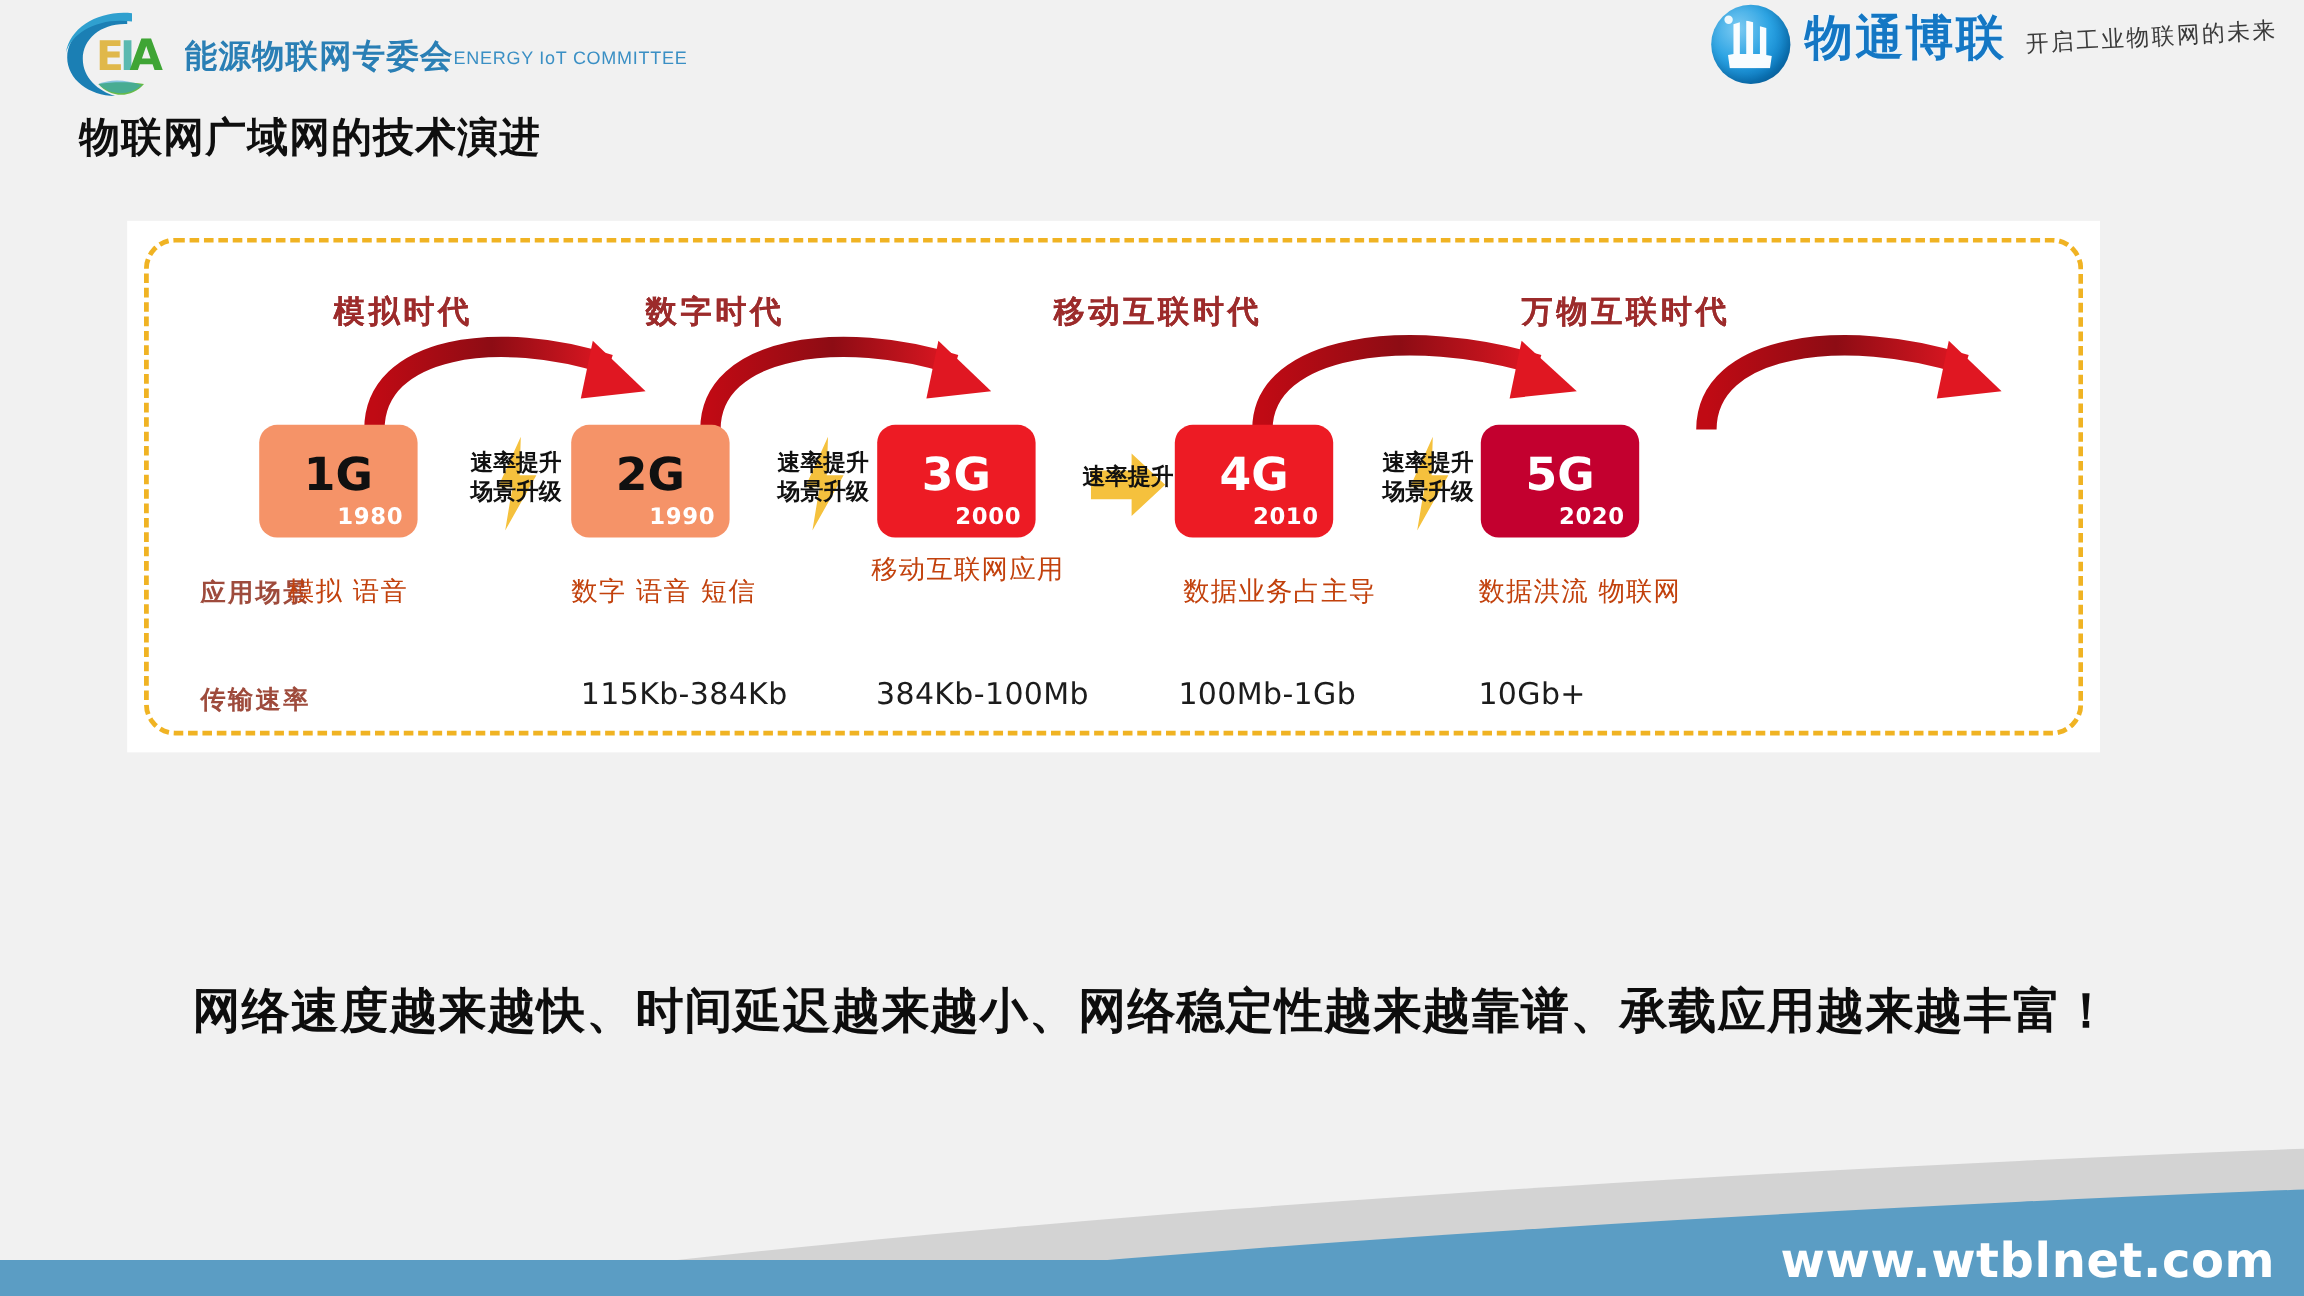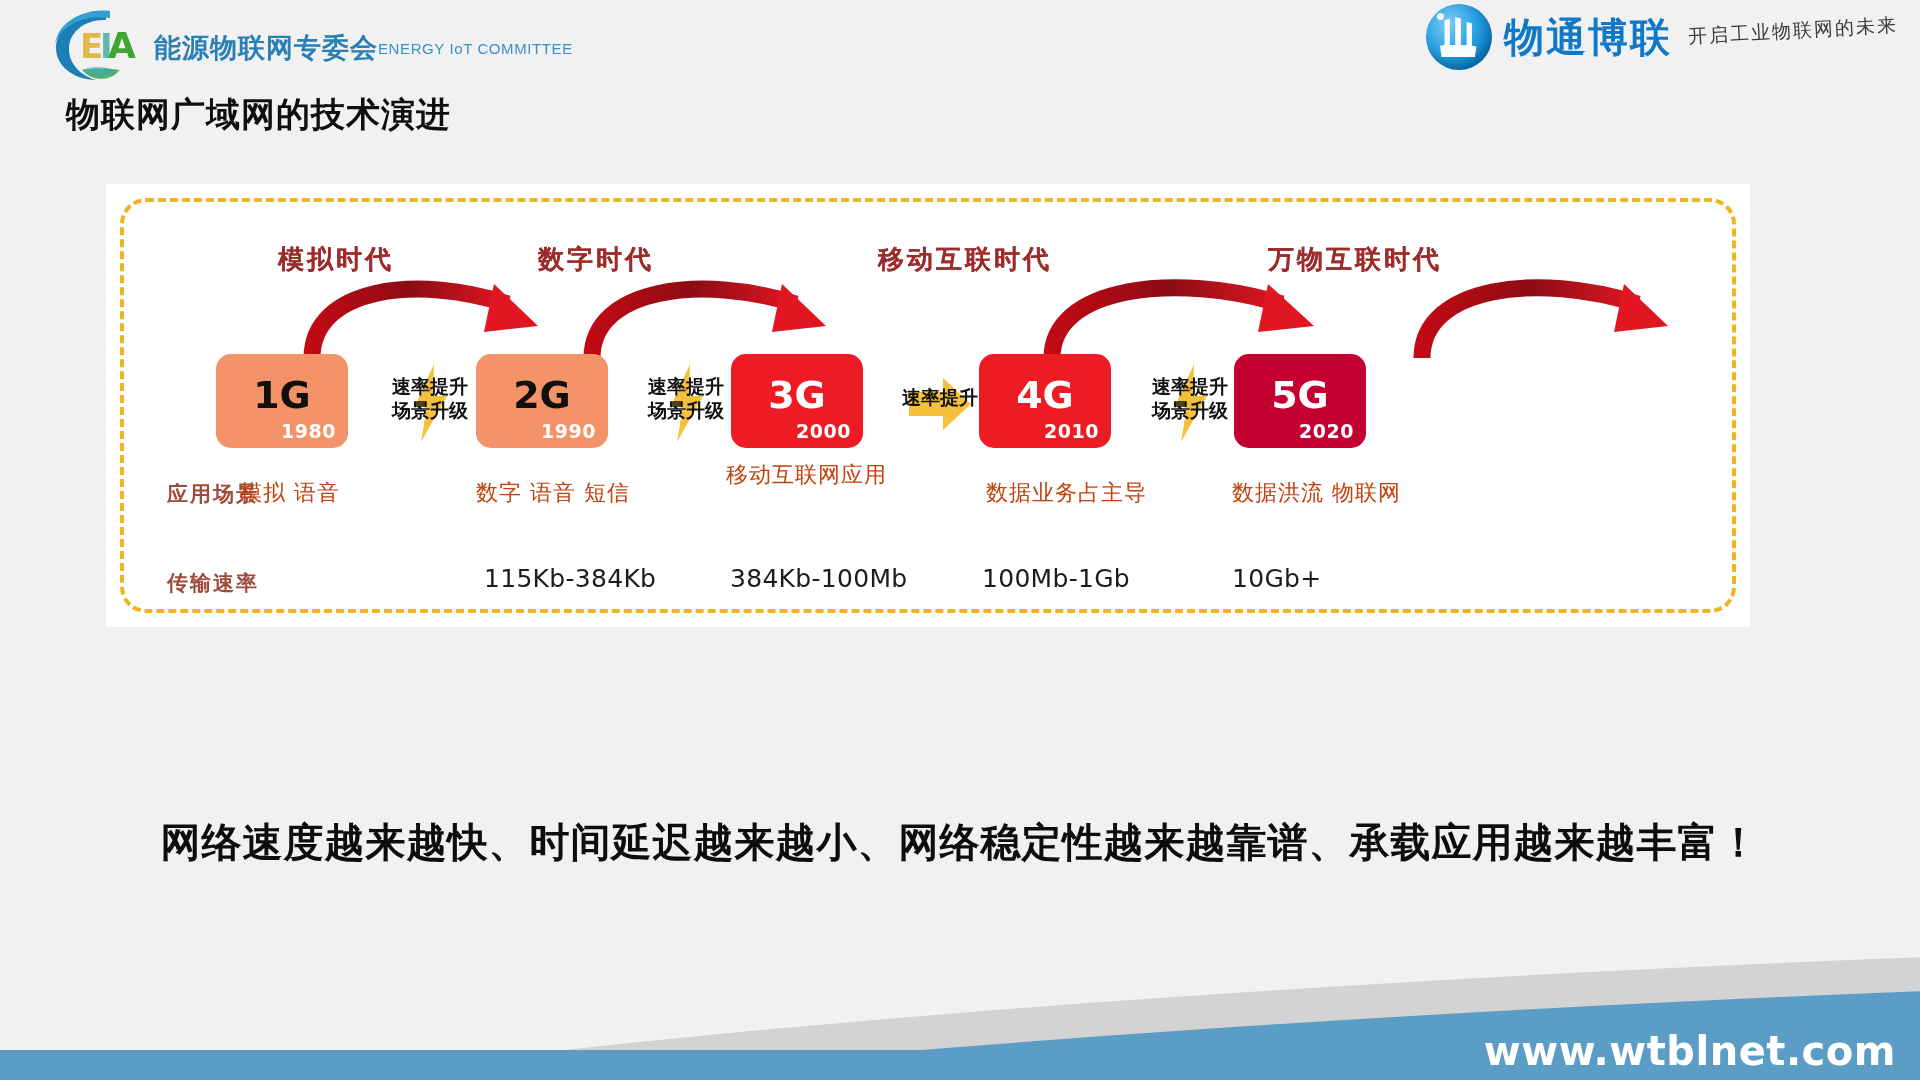--- a/index.html
+++ b/index.html
@@ -11,21 +11,21 @@
   }
   .slide{position:absolute;inset:0;background:#f1f1f1;}
 
   
   .hdr-left{position:absolute;left:48px;top:8px;display:flex;align-items:center;gap:14px;}
   .ceia-mark{position:relative;width:92px;height:78px;flex:none;}
   .ceia-text{display:flex;line-height:1;}
   .ceia-cn{font-family:"DejaVu Sans","Liberation Sans",sans-serif;font-size:27px;font-weight:bold;color:#2a7fb5;letter-spacing:1px;}
   .ceia-en{font-size:15px;color:#3a8fc4;letter-spacing:.6px;margin-top:7px;}
 
-  .hdr-right{position:absolute;right:22px;top:4px;display:flex;align-items:center;gap:12px;}
+  .hdr-right{position:absolute;right:22px;top:4px;display:flex;align-items:flex-start;gap:12px;}
   .wtbl-orb{width:66px;height:66px;border-radius:50%;position:relative;flex:none;
     background:radial-gradient(circle at 34% 30%,#7ecbf2 0%,#2ba3e3 42%,#0c7cc4 72%,#0a63a8 100%);
     box-shadow:inset -3px -4px 9px rgba(0,0,0,.18);}
   .wtbl-orb .sail{position:absolute;left:14px;top:13px;width:38px;height:40px;
     background:#ffffff;
     clip-path:polygon(4% 100%,0% 72%,12% 70%,12% 8%,26% 4%,26% 70%,40% 70%,40% 0%,55% 4%,55% 70%,70% 70%,70% 12%,84% 16%,84% 72%,96% 74%,92% 100%);
     opacity:.97;}
   .wtbl-orb .glint{position:absolute;left:11px;top:9px;width:7px;height:7px;background:#fff;border-radius:50%;opacity:.9;}
   .wtbl-cn{font-family:"DejaVu Sans","Liberation Sans",sans-serif;font-size:40px;font-weight:bold;color:#1477c4;letter-spacing:2px;
     text-shadow:1px 1px 0 #eaf4fb,-1px -1px 0 #eaf4fb;}

